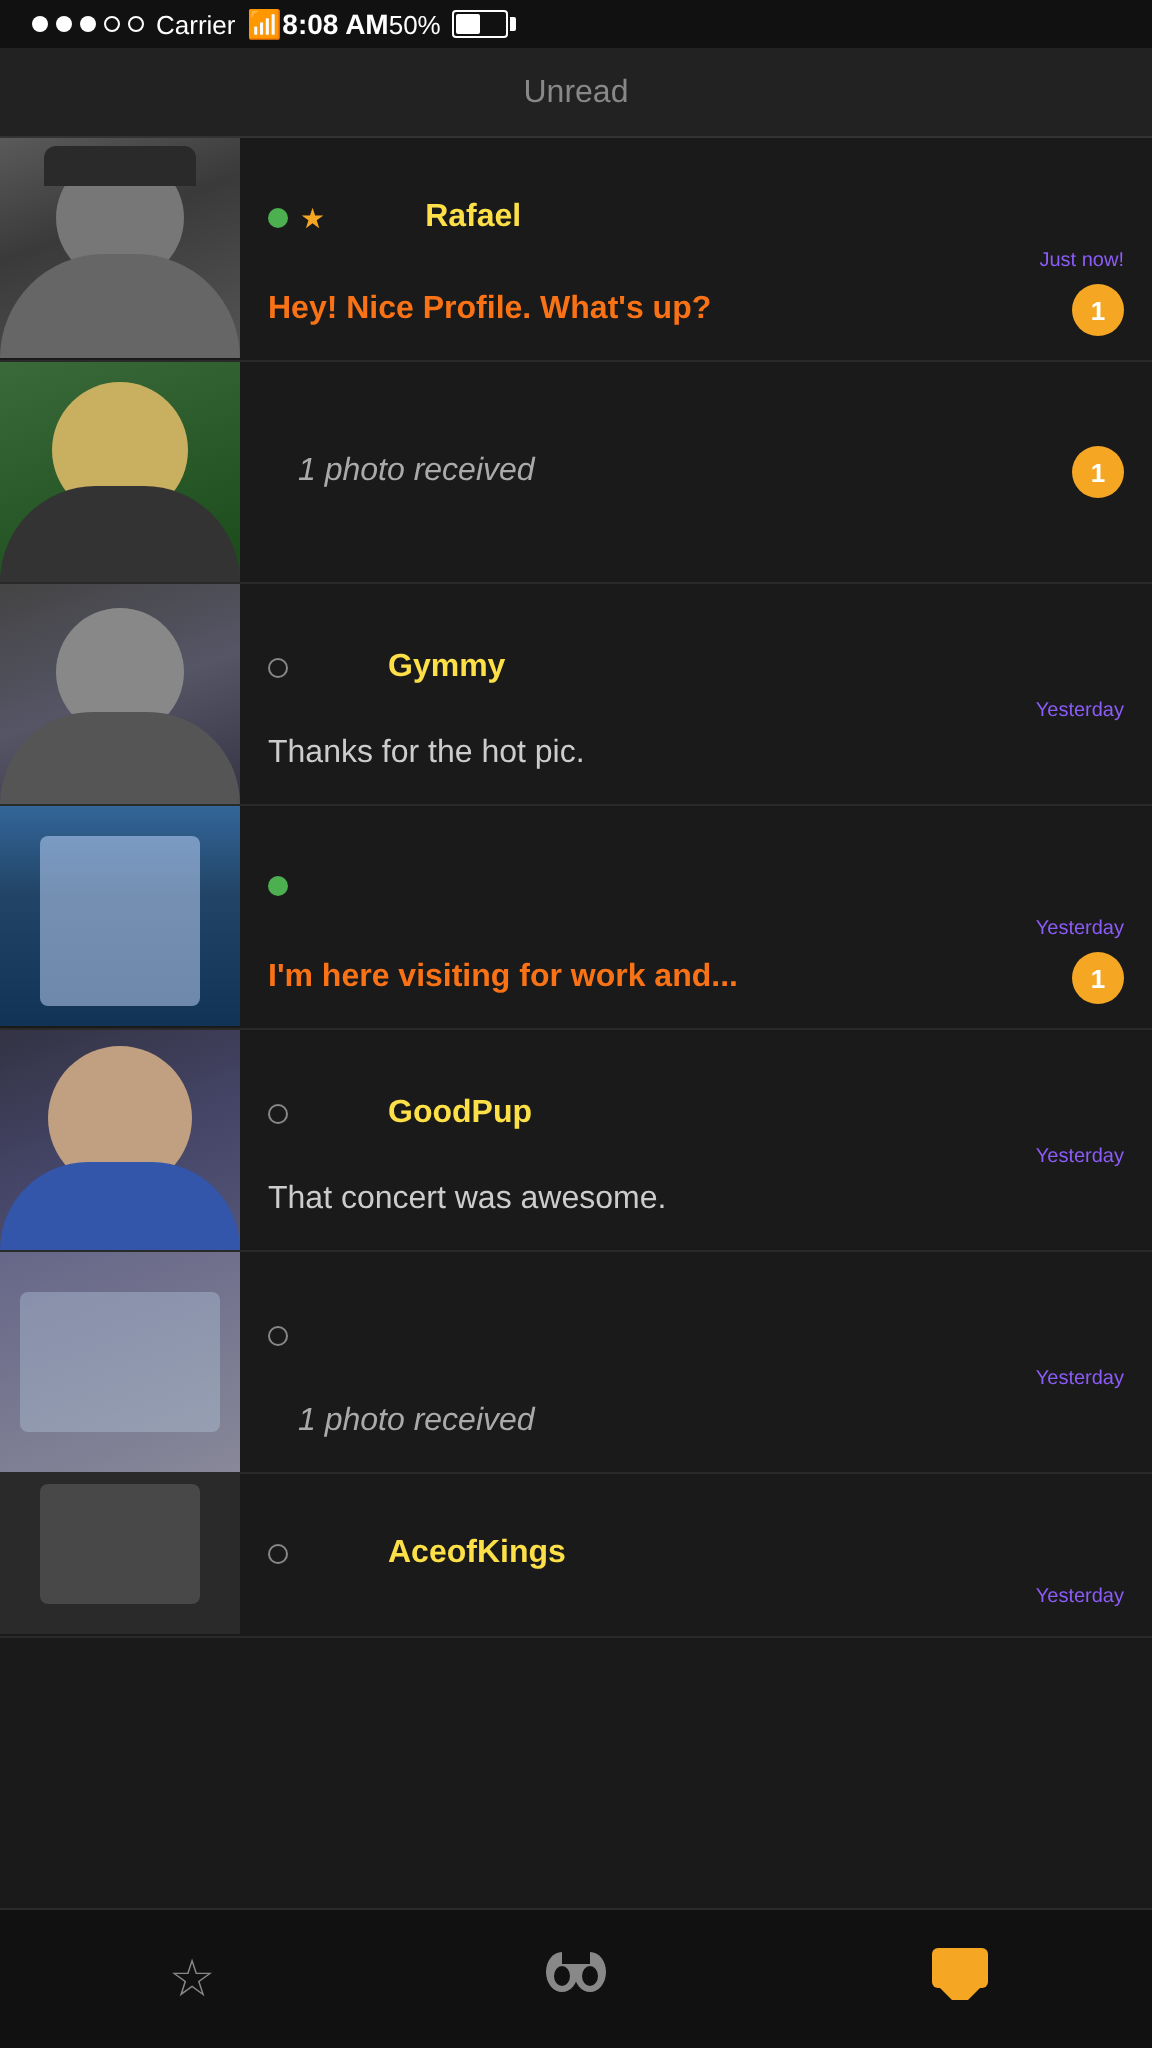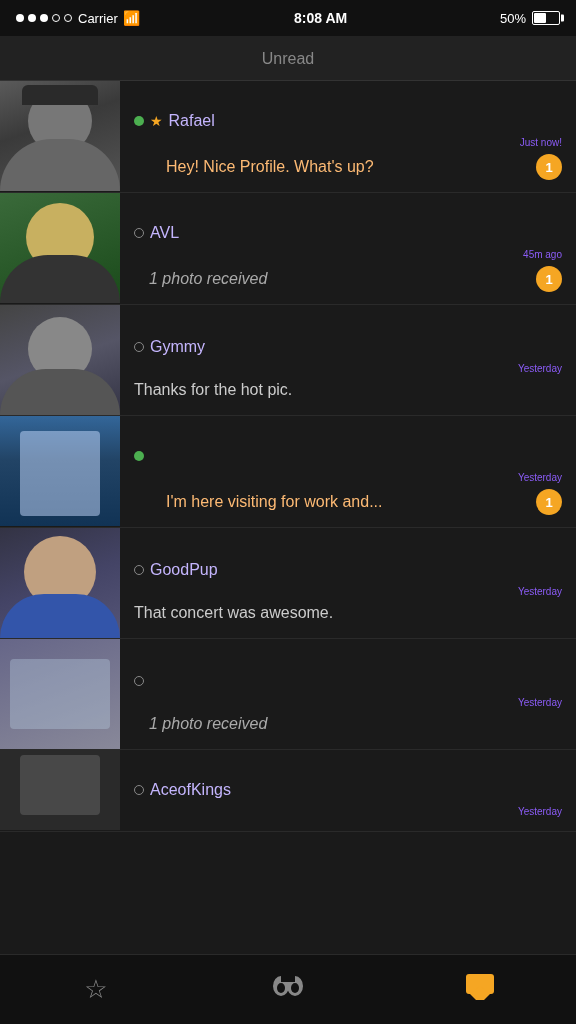--- a/index.html
+++ b/index.html
@@ -8,24 +8,23 @@
       width: 576px;
       min-height: 1024px;
       background: #1a1a1a;
       font-family: -apple-system, 'Helvetica Neue', Arial, sans-serif;
       color: #fff;
       overflow-x: hidden;
     }
     
     .status-bar {
       background: #111;
-      height: 36px;
-      display: flex;
-      align-items: center;
-      justify-content: space-between;
+      height: 24px;
+      display: flex;
+      align-items: center;
       padding: 0 16px;
       font-size: 13px;
       color: #fff;
     }
     .status-left { display: flex; align-items: center; gap: 6px; }
     .status-dots { display: flex; gap: 4px; align-items: center; }
     .dot { width: 8px; height: 8px; border-radius: 50%; }
     .dot.filled { background: #fff; }
     .dot.empty { border: 1.5px solid #fff; background: transparent; }
     .wifi-icon { color: #fff; font-size: 14px; }
@@ -129,42 +128,42 @@
       border-radius: 50%;
       flex-shrink: 0;
     }
     .online { background: #4caf50; }
     .offline { border: 1.5px solid #888; background: transparent; }
 
     .star-icon { color: #f5a623; font-size: 14px; }
 
     .sender-name {
       font-size: 16px;
-      color: #c4b5fd;
-      font-weight: 400;
+      color: #fde047;
+      font-weight: 700;
+      margin-left: 44px;
     }
 
     .timestamp {
       font-size: 10px;
       color: #8b5cf6;
       margin-left: auto;
       white-space: nowrap;
       margin-top: 44px;
     }
 
     .message-preview {
       font-size: 16px;
       color: #ccc;
       font-weight: 400;
       line-height: 1.3;
     }
     .message-preview.bold {
-      font-weight: 400;
-      color: #fdba74;
-      margin-left: 32px;
+      font-weight: 700;
+      color: #f97316;
     }
     .message-preview.italic {
       font-style: italic;
       color: #aaa;
       margin-left: 15px;
     }
 
     .unread-badge {
       width: 26px;
       height: 26px;
@@ -272,27 +271,20 @@
   </div>
 
   <div class="message-item">
     <div class="avatar-wrap">
       <div class="avatar-placeholder avatar-avl" style="background: linear-gradient(160deg,#3a6a3a 0%,#2a5a2a 50%,#1a4a1a 100%); position:relative; overflow:hidden;">
         <div style="position:absolute;top:10px;left:26px;width:68px;height:68px;background:#c8b060;border-radius:50%;"></div>
         <div style="position:absolute;bottom:0;left:0;width:120px;height:48px;background:#333;border-radius:60px 60px 0 0;"></div>
       </div>
     </div>
     <div class="message-content">
-      <div class="message-header">
-        <div class="sender-info">
-          <div class="online-dot offline"></div>
-          <span class="sender-name">AVL</span>
-        </div>
-        <span class="timestamp">45m ago</span>
-      </div>
       <div class="message-row2">
         <span class="message-preview italic">1 photo received</span>
         <div class="unread-badge">1</div>
       </div>
     </div>
   </div>
 
   <div class="message-item">
     <div class="avatar-wrap">
       <div class="avatar-placeholder avatar-gymmy" style="background: linear-gradient(160deg,#444 0%,#556 50%,#334 100%); position:relative; overflow:hidden;">

